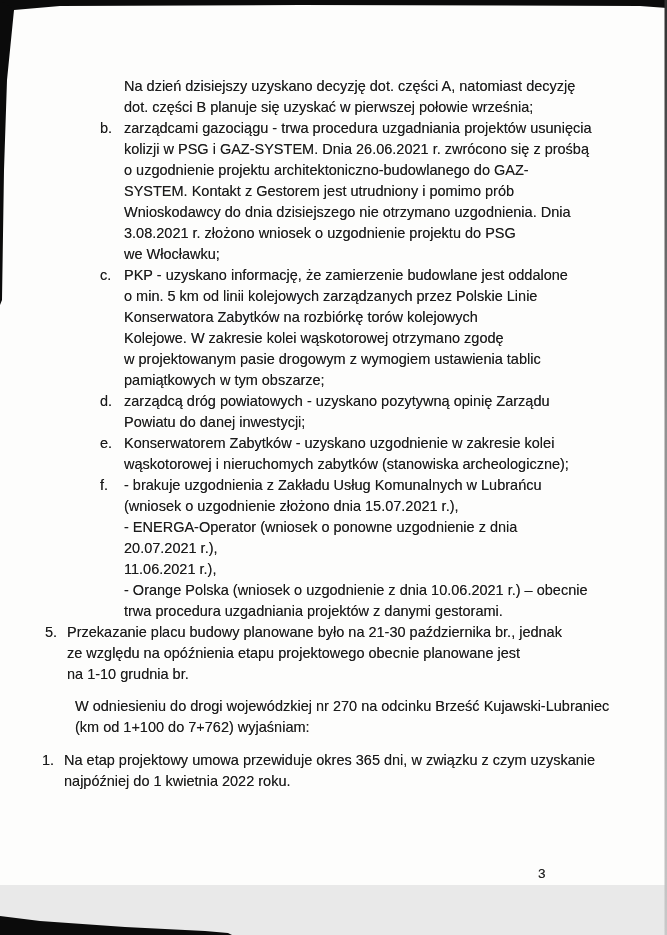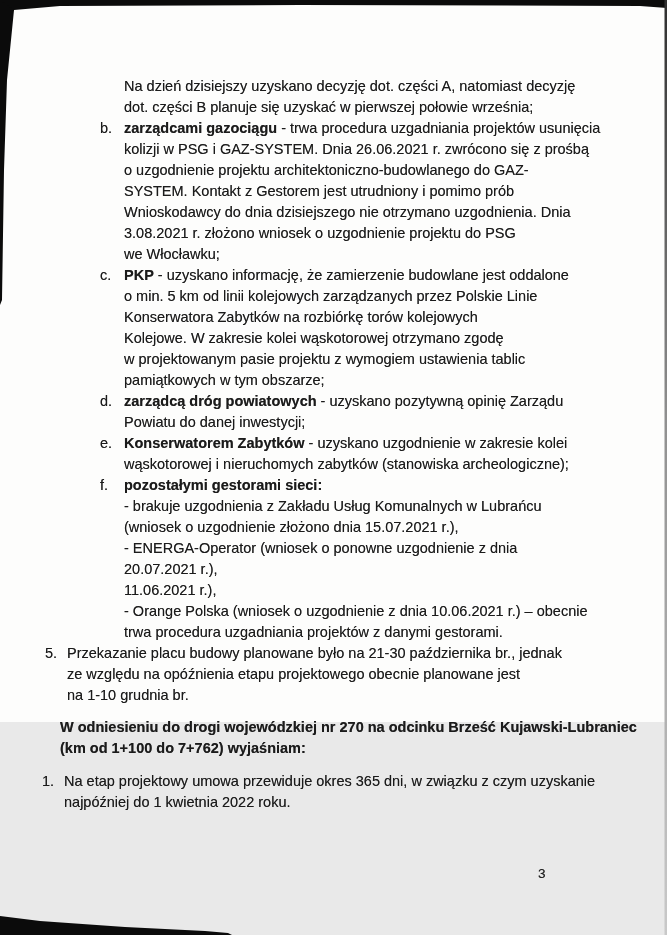--- a/index.html
+++ b/index.html
@@ -1,39 +1,39 @@
 <!DOCTYPE html>
 <html><head>
 <meta charset="utf-8">
 <style>
   html,body{margin:0;padding:0;}
   body{
     width:667px;height:935px;overflow:hidden;background:#e9e9e9;
     font-family:"Liberation Sans", sans-serif;
   }
   .page{
-    position:relative;width:667px;height:722px;background:#fdfdfc;
+    position:relative;width:667px;height:885px;background:#fdfdfc;
     color:#1b1b1b;font-size:14.5px;line-height:21px;
     text-shadow:0 0 .4px rgba(10,10,10,.55);
   }
   .content{position:absolute;top:76px;left:0;right:0;}
   .ln{white-space:nowrap;}
-  b{font-weight:700;}
+  b{font-weight:400;}
   
   .hang{margin-left:124px;}
   
   .li-row{display:flex;}
   .li-label{flex:0 0 24px;margin-left:100px;}
   .li-body{flex:0 0 auto;}
   
   .num-row{display:flex;}
   .num-label{flex:0 0 22px;margin-left:45px;}
   .num-row.alt .num-label{margin-left:42px;}
   
-  .section-para{margin-left:60px;margin-top:11px;margin-bottom:12px;font-weight:bold;}
+  .section-para{margin-left:75px;margin-top:11px;margin-bottom:12px;}
   
   .page-number{
     position:absolute;left:538px;top:863px;font-size:13.5px;color:#222;
   }
   
   .scan{position:absolute;inset:0;pointer-events:none;}
 </style>
 </head>
 <body>
 
@@ -57,42 +57,41 @@
             <div class="ln">we Włocławku;</div>
           </div>
         </div>
         <div class="li-row">
           <div class="li-label">c.</div>
           <div class="li-body">
             <div class="ln"><b>PKP</b> - uzyskano informację, że zamierzenie budowlane jest oddalone</div>
             <div class="ln">o min. 5 km od linii kolejowych zarządzanych przez Polskie Linie</div>
             <div class="ln">Konserwatora Zabytków na rozbiórkę torów kolejowych</div>
             <div class="ln">Kolejowe. W zakresie kolei wąskotorowej otrzymano zgodę</div>
-            <div class="ln">w projektowanym pasie projektu z wymogiem ustawienia tablic</div>
+            <div class="ln">w projektowanym pasie drogowym z wymogiem ustawienia tablic</div>
             <div class="ln">pamiątkowych w tym obszarze;</div>
           </div>
         </div>
         <div class="li-row">
           <div class="li-label">d.</div>
           <div class="li-body">
             <div class="ln"><b>zarządcą dróg powiatowych</b> - uzyskano pozytywną opinię Zarządu</div>
             <div class="ln">Powiatu do danej inwestycji;</div>
           </div>
         </div>
         <div class="li-row">
           <div class="li-label">e.</div>
           <div class="li-body">
             <div class="ln"><b>Konserwatorem Zabytków</b> - uzyskano uzgodnienie w zakresie kolei</div>
             <div class="ln">wąskotorowej i nieruchomych zabytków (stanowiska archeologiczne);</div>
           </div>
         </div>
         <div class="li-row">
           <div class="li-label">f.</div>
           <div class="li-body">
-            <div class="ln"><b>pozostałymi gestorami sieci:</b></div>
             <div class="ln">- brakuje uzgodnienia z Zakładu Usług Komunalnych w Lubrańcu</div>
             <div class="ln">(wniosek o uzgodnienie złożono dnia 15.07.2021 r.),</div>
             <div class="ln">- ENERGA-Operator (wniosek o ponowne uzgodnienie z dnia</div>
             <div class="ln">20.07.2021 r.),</div>
             <div class="ln">11.06.2021 r.),</div>
             <div class="ln">- Orange Polska (wniosek o uzgodnienie z dnia 10.06.2021 r.) – obecnie</div>
             <div class="ln">trwa procedura uzgadniania projektów z danymi gestorami.</div>
           </div>
         </div>
       </div>

